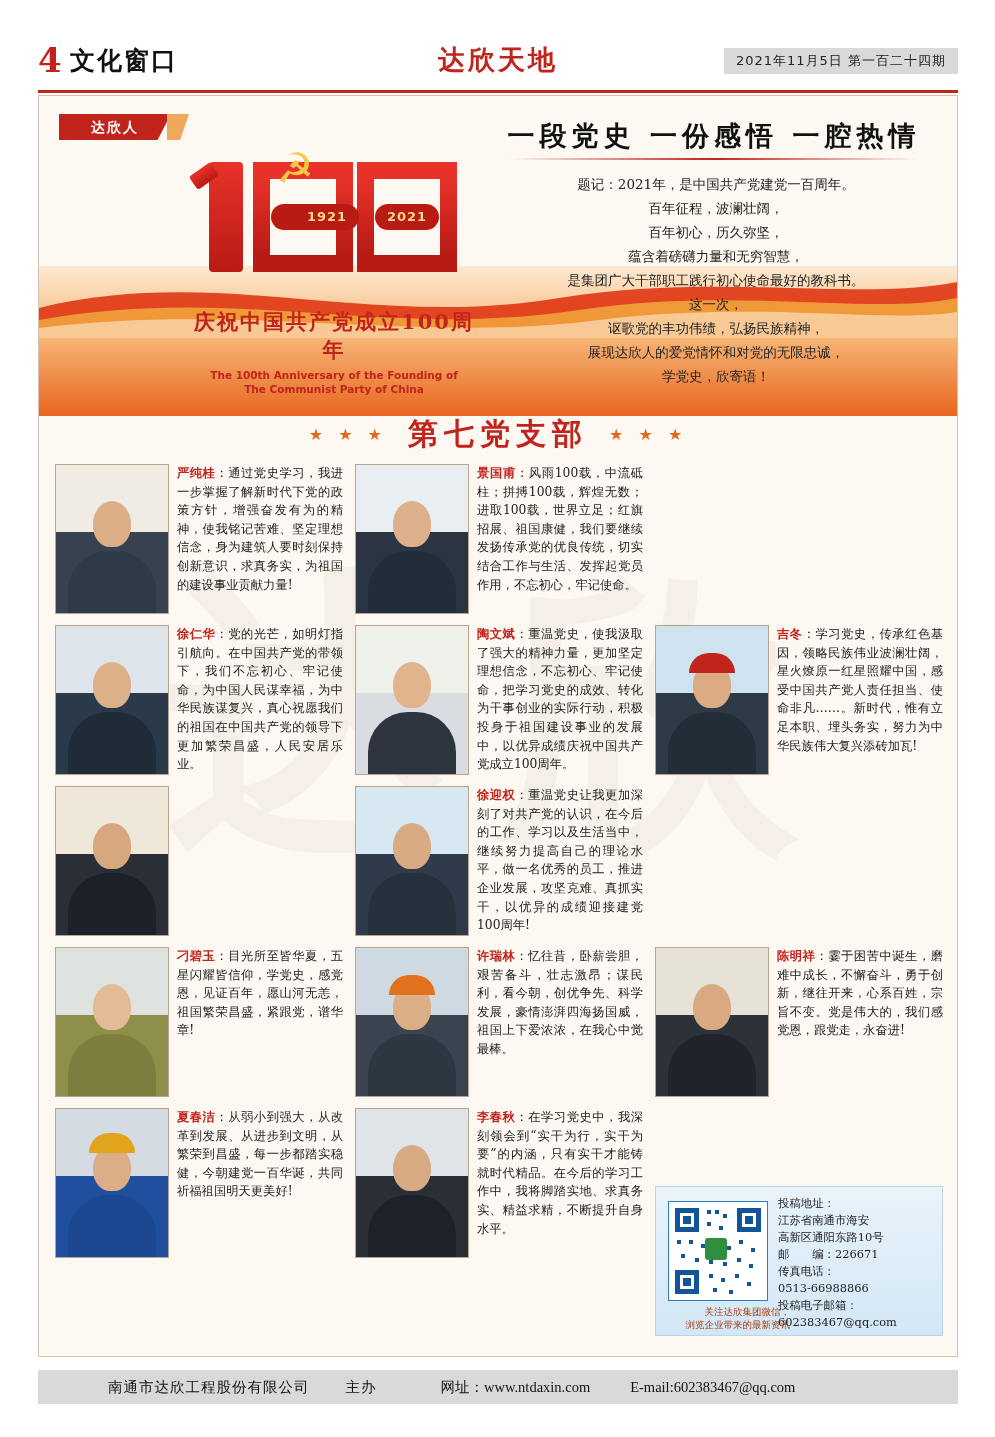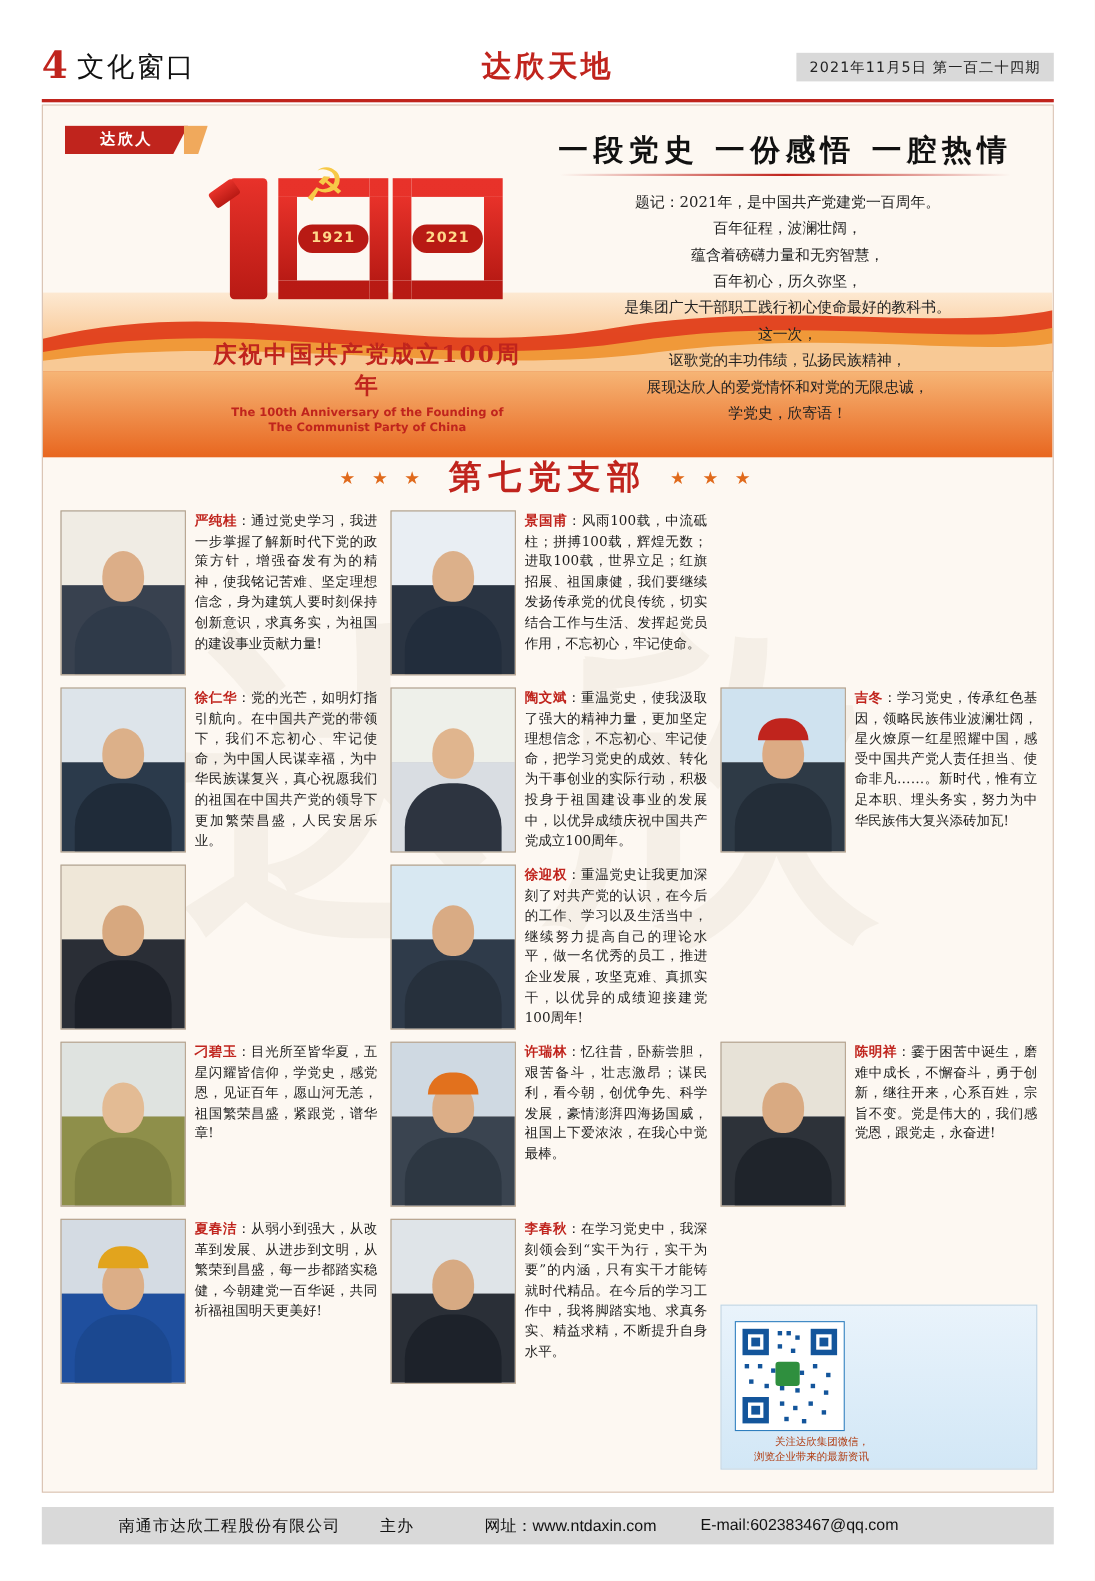--- a/index.html
+++ b/index.html
@@ -23,21 +23,21 @@
     border-bottom:3px solid #c0241d;
   }
   .page-no{
     position:absolute;left:0;top:-2px;
     font-size:34px;font-weight:bold;color:#c0241d;
     font-family:"DejaVu Serif","Liberation Serif",serif;
     line-height:40px;
   }
   .section-title{
     position:absolute;left:32px;top:2px;
-    font-size:25px;font-weight:normal;letter-spacing:2px;
+    font-size:25px;font-weight:bold;letter-spacing:2px;
     font-family:"DejaVu Serif","Liberation Serif",serif;
     color:#111;
   }
   .paper-name{
     position:absolute;left:400px;top:0px;
     font-size:27px;font-weight:bold;letter-spacing:3px;
     color:#c0241d;
     font-family:"DejaVu Serif","Liberation Serif",serif;
   }
   .issue-box{
@@ -119,21 +119,21 @@
     box-sizing:border-box;
     background:transparent;
   }
   .zero.z1{left:64px;}
   .zero.z2{left:168px;}
   .yearbox{
     position:absolute;top:52px;width:64px;height:26px;line-height:26px;
     background:#b81a14;color:#ffd98a;font-size:13px;font-weight:bold;
     border-radius:13px;text-align:center;letter-spacing:1px;
   }
-  .yearbox.y1{left:82px;}
+  .yearbox.y1{left:82px;padding-left:24px;}
   .yearbox.y2{left:186px;}
   .hammer{
     position:absolute;left:78px;top:-8px;width:56px;height:56px;
     color:#f7c948;font-size:42px;line-height:50px;
   }
   .emblem-cn{
     margin-top:6px;
     font-size:21px;font-weight:bold;color:#c0241d;letter-spacing:2px;
     font-family:"DejaVu Serif","Liberation Serif",serif;
   }
@@ -223,21 +223,21 @@
   .contact-txt{
     margin-left:10px;font-size:11.4px;line-height:17px;color:#222;
     font-family:"DejaVu Serif","Liberation Serif",serif;
   }
   
   .footer{
     position:absolute;left:38px;top:1370px;width:920px;height:34px;
     background:#d9d9d9;
     display:flex;align-items:center;
     font-size:14.5px;color:#111;
-    font-family:Liberation Sans, sans-serif;
+    font-family:Liberation Serif, serif;
   }
   .footer span{display:inline-block;}
   .f1{margin-left:70px;letter-spacing:1px;}
   .f2{margin-left:36px;letter-spacing:1px;}
   .f3{margin-left:64px;}
   .f4{margin-left:40px;}
 </style>
 </head>
 <body>
 
@@ -280,22 +280,22 @@
           <div>The 100th Anniversary of the Founding of</div>
           <div>The Communist Party of China</div>
         </div>
       </div>
 
       <div class="headline">一段党史  一份感悟  一腔热情</div>
       <div class="headline-rule"></div>
       <div class="preface">
         <p>题记：2021年，是中国共产党建党一百周年。</p>
         <p>百年征程，波澜壮阔，</p>
+        <p>百年初心，历久弥坚，</p>
         <p>蕴含着磅礴力量和无穷智慧，</p>
-        <p>百年初心，历久弥坚，</p>
         <p>是集团广大干部职工践行初心使命最好的教科书。</p>
         <p>这一次，</p>
         <p>讴歌党的丰功伟绩，弘扬民族精神，</p>
         <p>展现达欣人的爱党情怀和对党的无限忠诚，</p>
         <p>学党史，欣寄语！</p>
       </div>
     </div>
 
     <div class="branch">
       <span class="stars">★ ★ ★</span>
@@ -489,20 +489,30 @@
         <div class="mod" style="left:66px;top:72px;width:4px;height:4px;"></div>
         <div class="mod" style="left:78px;top:80px;width:4px;height:4px;"></div>
         <div class="mod" style="left:44px;top:86px;width:4px;height:4px;"></div>
         <div class="mod" style="left:60px;top:88px;width:4px;height:4px;"></div>
         <div class="mod" style="left:36px;top:36px;width:22px;height:22px;background:#2f8f3e;border-radius:3px;"></div>
       </div>
       <div class="qr-cap">
         <div>关注达欣集团微信，</div>
         <div>浏览企业带来的最新资讯</div>
       </div>
+      <div class="contact-txt">
+        <div>投稿地址：</div>
+        <div>江苏省南通市海安</div>
+        <div>高新区通阳东路10号</div>
+        <div>邮　　编：226671</div>
+        <div>传真电话：</div>
+        <div>0513-66988866</div>
+        <div>投稿电子邮箱：</div>
+        <div>602383467@qq.com</div>
+      </div>
     </div>
 
   </div>
 
   <div class="footer">
     <span class="f1">南通市达欣工程股份有限公司</span>
     <span class="f2">主办</span>
     <span class="f3">网址：www.ntdaxin.com</span>
     <span class="f4">E-mail:602383467@qq.com</span>
   </div>

